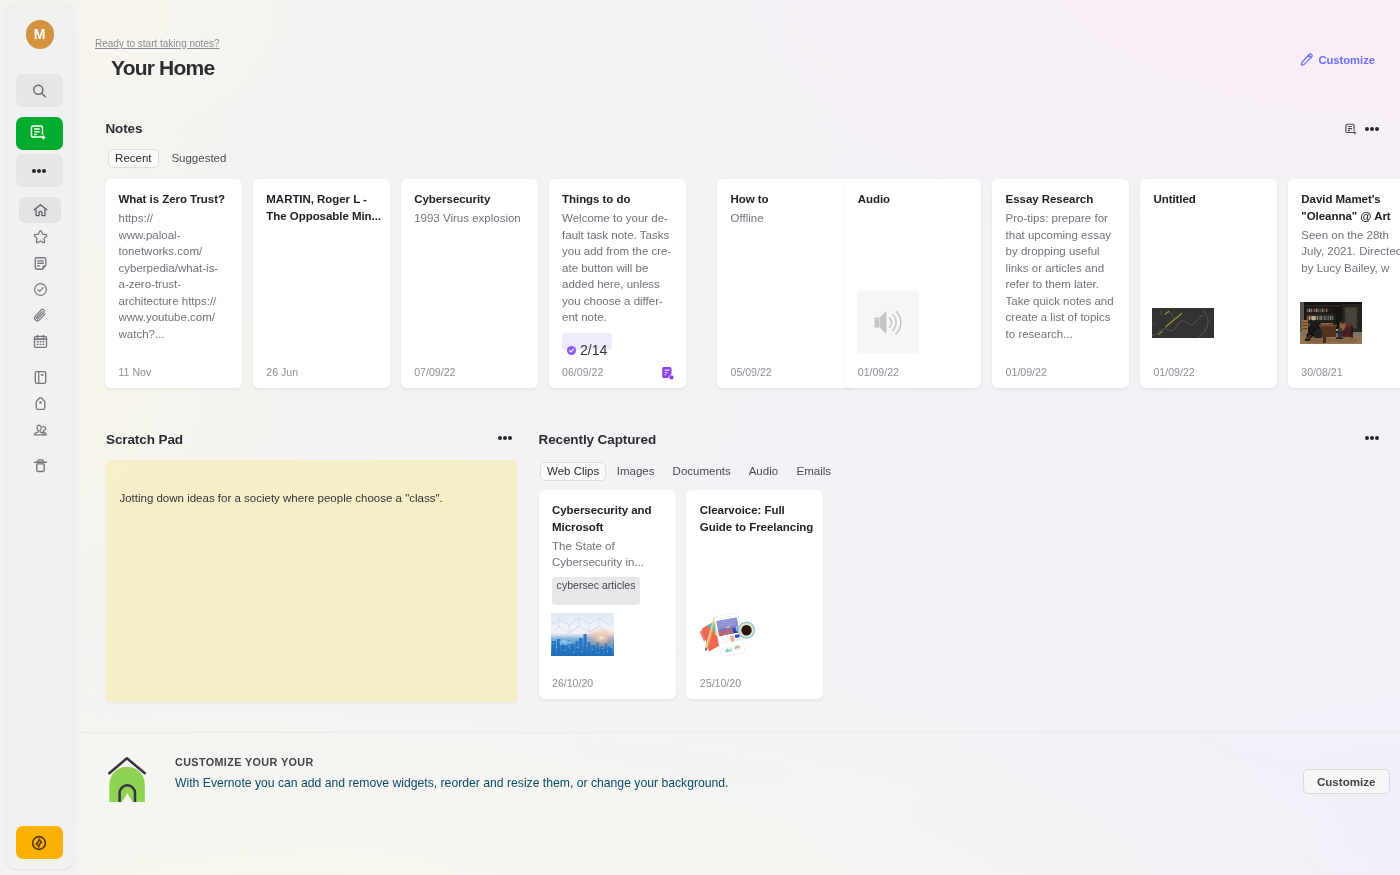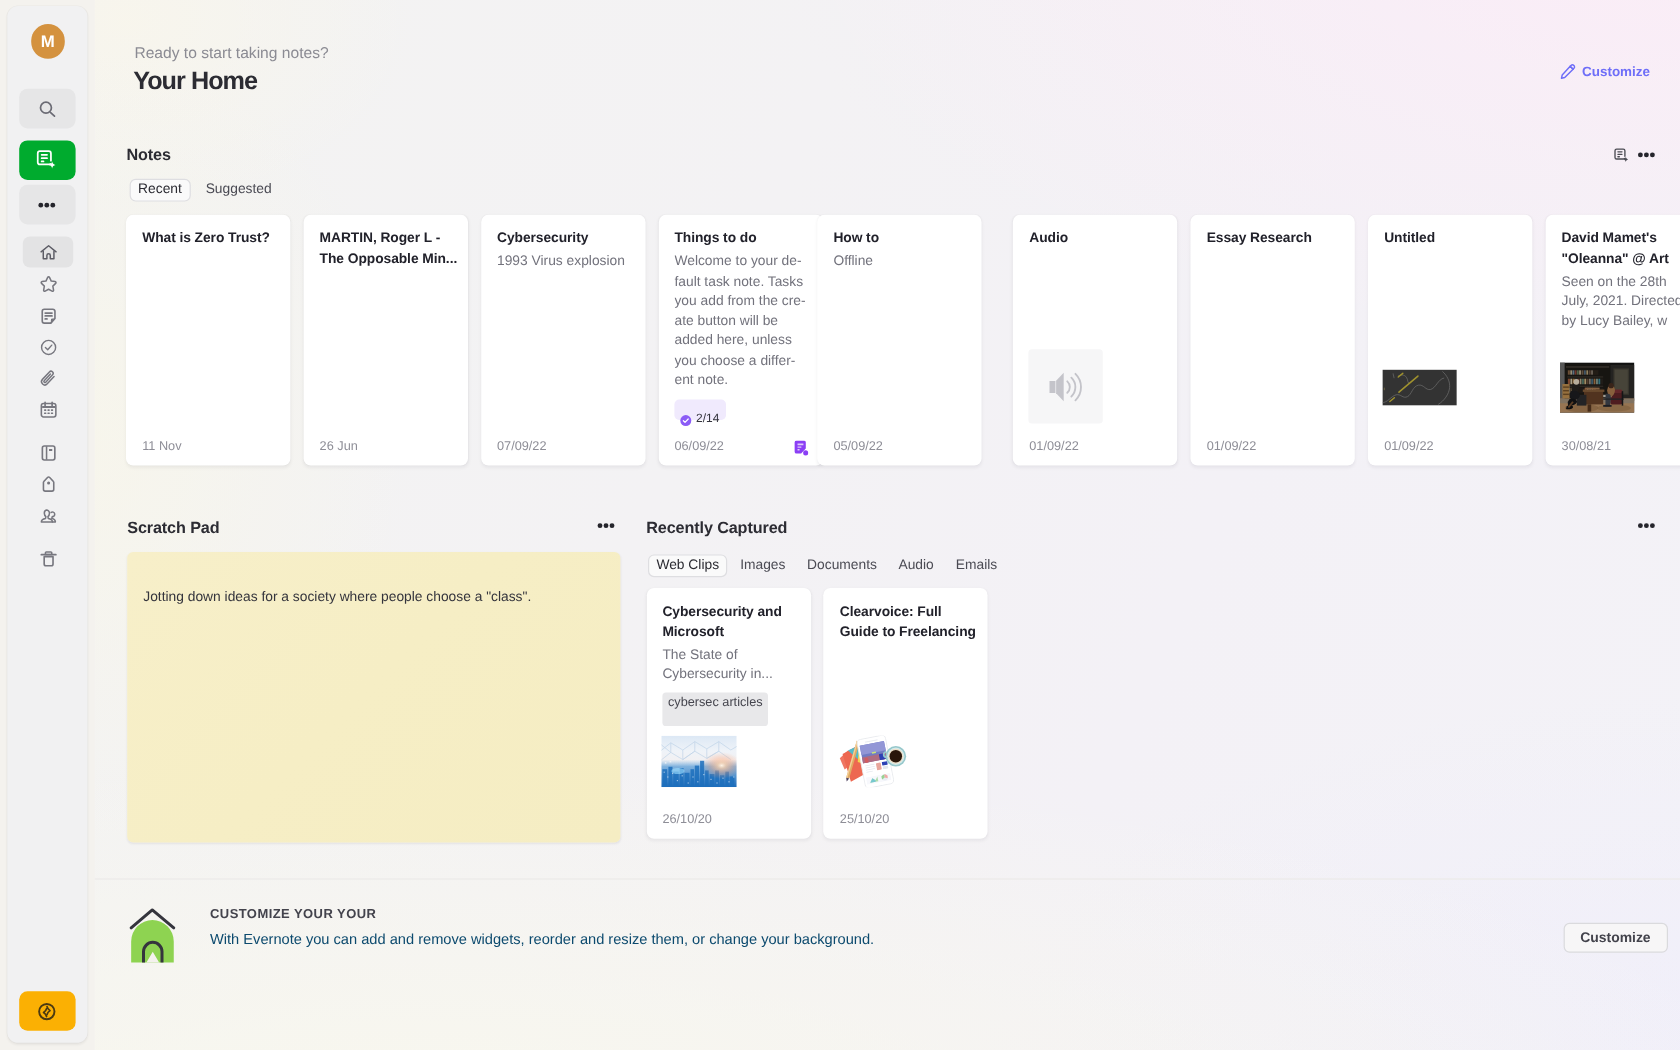--- a/index.html
+++ b/index.html
@@ -59,22 +59,22 @@
       radial-gradient(88% 34% at 20% 106%, rgba(249,248,237,.88) 0%, rgba(249,248,237,0) 100%),
       radial-gradient(22% 40% at -2% 42%, rgba(248,246,234,.85) 0%, rgba(248,246,234,0) 100%),
       radial-gradient(18% 18% at 2% 2%, rgba(249,246,235,.8) 0%, rgba(249,246,235,0) 100%),
       radial-gradient(58% 40% at 101% -6%, rgba(253,235,247,.8) 0%, rgba(253,235,247,0) 100%),
       radial-gradient(48% 32% at 104% 98%, rgba(238,236,252,.55) 0%, rgba(238,236,252,0) 100%);
   }
 
   .content { position: relative; }
 
   .greeting {
-    position: absolute; left: 33px; top: 36.5px;
-    font-size: 13px; color: #8b8b93; line-height: 14px;
+    position: absolute; left: 16px; top: 36.5px;
+    font-size: 10px; color: #8b8b93; line-height: 14px; text-decoration: underline;
   }
   .page-title {
     position: absolute; left: 32px; top: 55.5px;
     font-size: 21px; font-weight: 700; color: #2c2c33; letter-spacing: -.8px;
     line-height: 24px;
   }
   .customize-link {
     position: absolute; left: 1220.9px; top: 51.8px;
     display: flex; align-items: center; gap: 5px;
     color: #6e6ef8; font-size: 11.2px; font-weight: 700; line-height: 16px;
@@ -111,21 +111,21 @@
   .nc-body {
     font-size: 11.5px; color: #72727c; line-height: 16.5px; margin-top: 2.6px;
     white-space: nowrap; overflow: hidden;
   }
   .nc-date {
     position: absolute; left: 13.5px; top: 186.2px;
     font-size: 10.6px; color: #8e8e97; line-height: 14px;
   }
   .nc-badge {
     display: inline-flex; align-items: center; gap: 3px;
-    background: #f0eafd; color: #33333c; font-size: 10px; font-weight: 400;
+    background: #f0eafd; color: #33333c; font-size: 14px; font-weight: 400;
     border-radius: 4px; padding: 17px 5px 0 4px; height: 16.6px; line-height: 16.6px;
     margin-top: 7.5px;
   }
   .nc-taskicon { position: absolute; left: 112.4px; top: 187.8px; line-height: 0; }
 
   
   .scratch {
     position: absolute; left: 27px; top: 460px; width: 411px; height: 242px;
     background: linear-gradient(135deg,#f7efc9 0%, #f6eec5 48%, #f5edc3 100%);
     border-radius: 5px;
@@ -334,20 +334,21 @@
               <i></i>
               <i></i>
               <i></i>
             </span>
           </div>
         </div>
       <div class="notes-row" id="notes-row">
           <div class="note-card" style="left:0px">
             <div class="nc-inner">
               <div class="nc-title">What is Zero Trust?</div>
+              <div class="nc-body">https://<br>www.paloal-<br>tonetworks.com/<br>cyberpedia/what-is-<br>a-zero-trust-<br>architecture https://<br>www.youtube.com/<br>watch?...</div>
               <div class="nc-date">11 Nov</div>
             </div>
           </div>
           <div class="note-card" style="left:147.85px">
             <div class="nc-inner">
               <div class="nc-title">MARTIN, Roger L -<br>The Opposable Min...</div>
               <div class="nc-date">26 Jun</div>
             </div>
           </div>
           <div class="note-card" style="left:295.7px">
@@ -363,21 +364,21 @@
                   <circle cx="6" cy="6" r="5" fill="#8b5cf6"></circle>
                   <path d="M3.8 6.1 5.3 7.6 8.2 4.5" stroke="#fff" stroke-width="1.15" stroke-linecap="round" stroke-linejoin="round"></path>
                 </svg>
                 <span>2/14</span>
               </div><div class="nc-date">06/09/22</div><span class="nc-taskicon"><svg width="13" height="13" viewBox="0 0 13 13" fill="none">
                   <path d="M1.2 1.6A1.6 1.6 0 0 1 2.8 0h6.1a1.6 1.6 0 0 1 1.6 1.6v5.2L6.6 11H2.8a1.6 1.6 0 0 1-1.6-1.6V1.6Z" fill="#8b3ff5"></path>
                   <path d="M3.6 2.6h4.9v1.5H3.6zM3.6 5h3.2v1.2H3.6zM3.6 7.2h1.7v1.2H3.6z" fill="#fff" opacity=".72"></path>
                   <circle cx="10.4" cy="10.4" r="2.1" fill="#8b3ff5"></circle>
                 </svg></span></div>
           </div>
-          <div class="note-card" style="left:576px">
+          <div class="note-card" style="left:612px">
             <div class="nc-inner">
               <div class="nc-title">How to</div>
               <div class="nc-body">Offline</div>
               <div class="nc-date">05/09/22</div>
             </div>
           </div>
           <div class="note-card" style="left:739.25px">
             <div class="nc-inner">
               <div class="nc-title">Audio</div>
               <div class="audio-thumb">
@@ -386,20 +387,21 @@
                   <path d="M6.1 7.2 12.4 0.7v23.6L6.1 17.8V7.2Z" fill="#c4c4ca"></path>
                   <path d="M15.4 7.8a6.4 6.4 0 0 1 0 9.5M18.8 4.7a10.9 10.9 0 0 1 0 15.7M22.2 1.5a15.5 15.5 0 0 1 0 22.1" stroke="#c4c4ca" stroke-width="1.55" stroke-linecap="round"></path>
                 </svg>
               </div>
               <div class="nc-date">01/09/22</div>
             </div>
           </div>
           <div class="note-card" style="left:887.0999999999999px">
             <div class="nc-inner">
               <div class="nc-title">Essay Research</div>
+              <div class="nc-body">Pro-tips: prepare for<br>that upcoming essay<br>by dropping useful<br>links or articles and<br>refer to them later.<br>Take quick notes and<br>create a list of topics<br>to research...</div>
               <div class="nc-date">01/09/22</div>
             </div>
           </div>
           <div class="note-card" style="left:1034.95px">
             <div class="nc-inner">
               <div class="nc-title">Untitled</div>
               <div class="sketch-thumb"><svg width="62" height="30" viewBox="0 0 62 30" fill="none">
                   <rect width="62" height="30" fill="#333333"></rect>
                   <g stroke="#8c8c8c" stroke-width=".65" fill="none" opacity=".62">
                     <path d="M-1 27.5c5.5.5 8-5.5 12.5-6.5 4-.9 5.5 3.5 9.5 1.5 3.5-1.8 4-8.5 9-9.5 4.4-.9 6 4.4 10 3.6 4.5-.9 6.2-8.6 11.5-9.6"></path>

